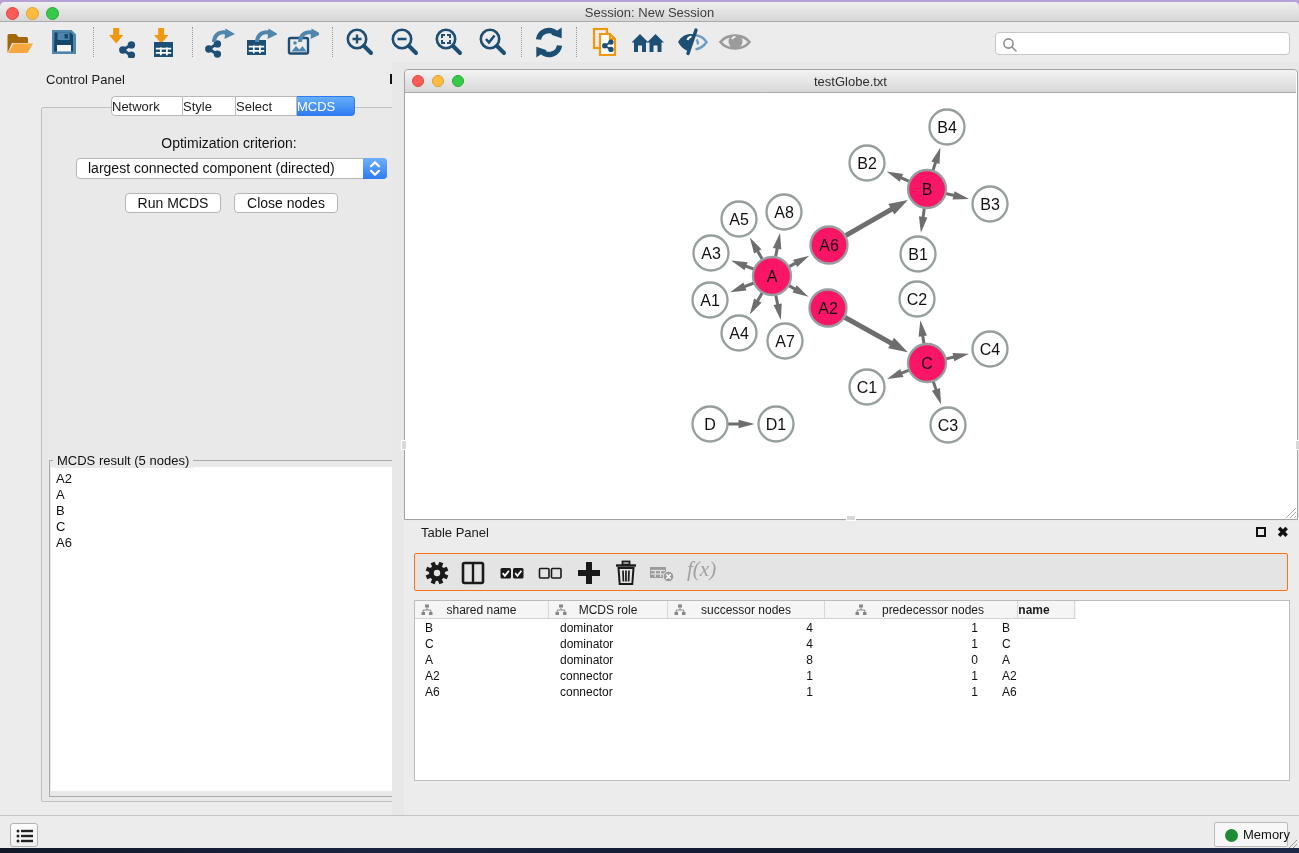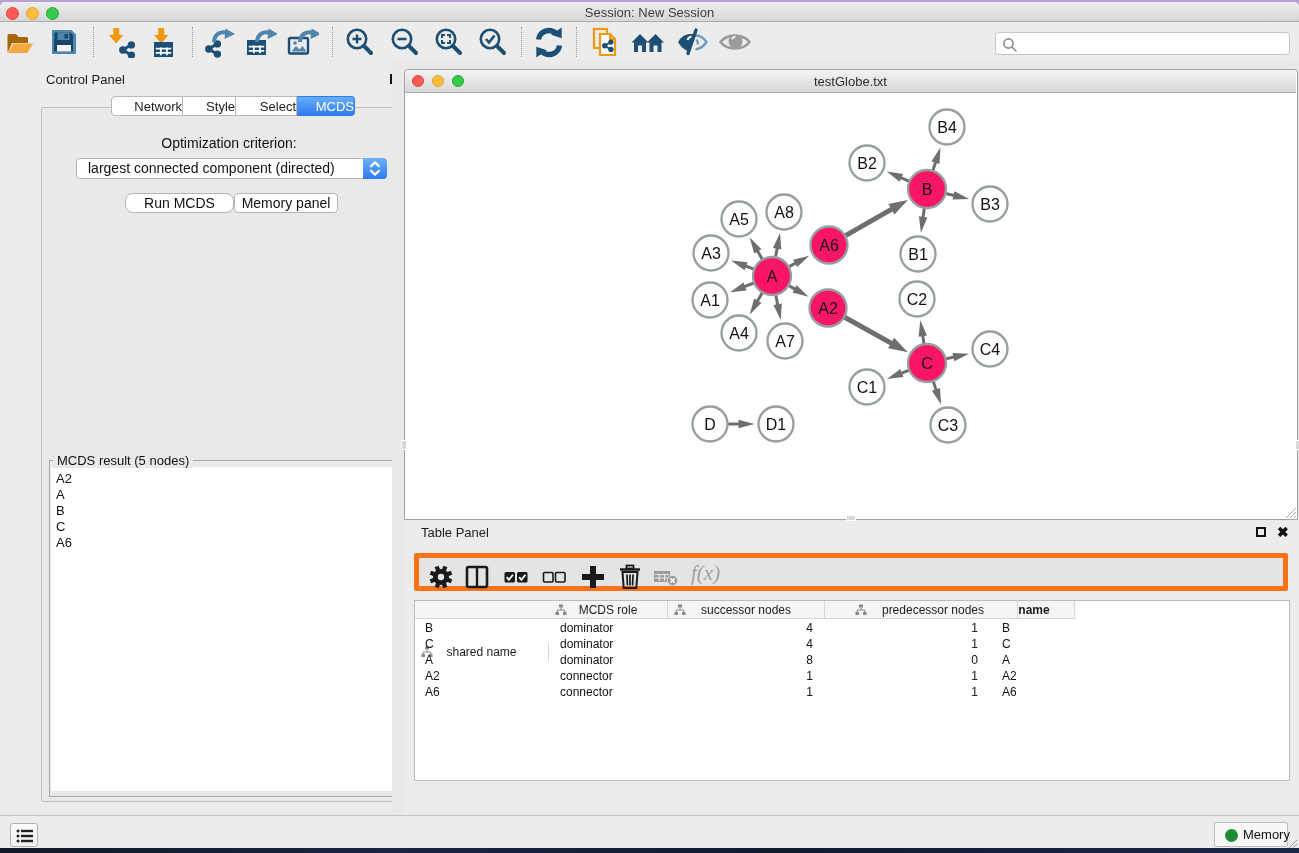--- a/index.html
+++ b/index.html
@@ -17,21 +17,21 @@
 #titletext { width:100%; top:3px; text-align:center; font-size:13px; color:#3e3e3e; }
 
 #toolbar { left:0; top:20px; width:1299px; height:40px; background:#ececec; }
 .tsep { position:absolute; top:5px; height:30px; width:0; border-left:1px dotted #9a9a9a; }
 .ticon { position:absolute; top:4px; width:32px; height:32px; }
 #searchbox { left:995px; top:10px; width:295px; height:23px; background:#fff; border:1px solid #c6c6c6; border-radius:4px; }
 
 #cpanel { left:0; top:60px; width:392px; height:755px; background:#ececec;margin-left:33px; }
 .ptitle { font-size:13px; color:#1c1c1c; }
 .tabrow { position:absolute; display:flex; }
-.tab { height:20px; line-height:19px; font-size:13px; text-align:right; background:#fff; border:1px solid #b9b9b9; border-left:none; color:#1c1c1c; }
+.tab { height:20px; line-height:19px; font-size:13px; text-align:left; background:#fff; border:1px solid #b9b9b9; border-left:none; color:#1c1c1c; }
 .tab.first { border-left:1px solid #b9b9b9; border-radius:4px 0 0 4px; }
 .tab.last { border-radius:0 4px 4px 0; }
 .tab.sel { background:linear-gradient(#67aef9,#2f7cf0); color:#fff; border-color:#2f7cf0; }
 #cpbox { left:8px; top:45px; width:376px; height:695px; background:#e9e9e9; border:1px solid #c0c0c0; border-radius:2px; }
 #optlabel { left:0; top:73px; width:392px; text-align:center; font-size:14px; color:#111; }
 #dropdown { left:43px; top:96px; width:311px; height:21px; background:#fff; border:1px solid #b5b5b5; border-radius:4px; font-size:14px; color:#111; line-height:19px; padding-left:11px; }
 #ddstep { right:-1px; top:-1px; width:24px; height:21px; border-radius:0 4px 4px 0; background:linear-gradient(#6db1f9,#2e7bf0); }
 .pbtn { position:absolute; top:131px; height:20px; background:#fff; border:1px solid #b5b5b5; border-radius:4px; font-size:14px; color:#111; text-align:center; line-height:18px; }
 #groupbox { left:16px; top:398px; width:369px; height:337px; border:1px solid #a9a9a9; }
 #grouplabel { left:20px; top:391px; background:#e9e9e9; padding:0 4px; font-size:13px; color:#111; }
@@ -40,21 +40,21 @@
 #scrolltrack { right:8px; top:0; width:10px; height:324px; background:#f0f0f0; border-left:1px solid #d8d8d8; border-right:1px solid #d8d8d8; }
 
 #deskpane { left:392px; top:60px; width:907px; height:755px; background:#e8e8e8; }
 
 #gframe { left:404px; top:67px; width:894px; height:451px; background:#fff; border:1px solid #a2a2a2; border-radius:4px 4px 0 0; }
 #gtitle { left:0; top:0; width:891px; height:23px; background:linear-gradient(#f3f3f3,#d8d8d8); border-bottom:1px solid #ababab; border-radius:4px 4px 0 0; }
 #gtitle .tl { width:12px; height:12px; top:5px; }
 #gtitletext { width:100%; top:4px; text-align:center; font-size:13px; color:#2e2e2e; }
 
 #tpanel { left:404px; top:519px; width:895px; height:294px; background:#ececec; }
-#ttoolbar { left:10px; top:32px; width:874px; height:38px; background:#e4e4e4; border:5px solid #f97316; border-radius:2px; }
+#ttoolbar { left:10px; top:32px; width:874px; height:38px; background:#e4e4e4; border:1px solid #f97316; border-radius:2px; }
 #ttable { left:10px; top:79px; width:876px; height:181px; background:#fff; border:1px solid #bcbcbc; }
 #thead { left:0; top:0; width:661px; height:18px; background:#f5f5f5; border-bottom:1px solid #d4d4d4; font-size:12px; color:#1c1c1c; }
 .hcell { position:absolute; top:0; height:18px; line-height:18px; text-align:center; border-right:1px solid #d8d8d8; }
 .trow { position:absolute; width:100%; height:16px; font-size:12px; color:#111; }
 .trow span { position:absolute; line-height:16px; }
 .btabs { position:absolute; display:flex; }
 
 #statusbar { left:0; top:813px; width:1299px; height:33px; background:#ececec; border-top:1px solid #c4c4c4; }
 #listbtn { left:10px; top:7px; width:28px; height:24px; background:linear-gradient(#fdfdfd,#f0f0f0); border:1px solid #b2b2b2; border-radius:3px; }
 #membtn { left:1214px; top:6px; width:74px; height:25px; background:#f7f7f7; border:1px solid #bcbcbc; border-radius:2px; font-size:13px; color:#111;padding-left:11px; }
@@ -223,22 +223,22 @@
       <div class="tab" style="width:61px;">Select</div>
       <div class="tab sel last" style="width:58px;">MCDS</div>
     </div>
     <div id="dropdown" class="abs">largest connected component (directed)
       <div id="ddstep" class="abs"><svg width="24" height="21" viewBox="0 0 24 21">
             <path d="M8 8.2 L12 4.4 L16 8.2" fill="none" stroke="#fff" stroke-width="2.2" stroke-linecap="round" stroke-linejoin="round"></path>
             <path d="M8 12.8 L12 16.6 L16 12.8" fill="none" stroke="#fff" stroke-width="2.2" stroke-linecap="round" stroke-linejoin="round"></path>
           </svg></div>
     </div>
     <div id="optlabel" class="abs">Optimization criterion:</div>
-    <div class="pbtn" style="left:92px; width:109px;border-radius:8px;">Run MCDS</div>
-    <div class="pbtn" style="left:201px; width:104px;">Memory panel</div>
+    <div class="pbtn" style="left:92px; width:96px;">Run MCDS</div>
+    <div class="pbtn" style="left:201px; width:104px;">Close nodes</div>
     <div id="groupbox" class="abs">
       <div id="listbox" class="abs">
         <div class="li">A2</div>
           <div class="li">A</div>
           <div class="li">B</div>
           <div class="li">C</div>
           <div class="li">A6</div>
         <div id="scrolltrack" class="abs"></div>
       </div>
     </div>
@@ -390,21 +390,21 @@
           <line x1="2" y1="14" x2="16" y2="14" stroke="#e4e4e4" stroke-width="1.2"></line>
           <line x1="6.3" y1="10" x2="6.3" y2="17" stroke="#e4e4e4" stroke-width="1.2"></line>
           <line x1="11.6" y1="10" x2="11.6" y2="17" stroke="#e4e4e4" stroke-width="1.2"></line>
           <circle cx="19.5" cy="16.5" r="5.2" fill="#9b9b9b" stroke="#e4e4e4" stroke-width="1"></circle>
           <path d="M17.3 14.3 l4.4 4.4 M21.7 14.3 l-4.4 4.4" stroke="#fff" stroke-width="1.6"></path>
         </svg>
 <div style="position:absolute;left:272px;top:3px;font-family:'Liberation Serif',serif;font-style:italic;font-size:21px;color:#a0a0a0;">f(x)</div>
 </div>
     <div id="ttable" class="abs">
       <div id="thead" class="abs">
-        <div class="hcell" style="left:0; width:134px;margin-top:42px;"><svg style="position:absolute;left:6px;top:3px;" width="12" height="12" viewBox="0 0 12 12">
+        <div class="hcell" style="left:0; width:134px;"><svg style="position:absolute;left:6px;top:3px;" width="12" height="12" viewBox="0 0 12 12">
               <rect x="4" y="0.5" width="4" height="3" fill="#888"></rect>
               <rect x="0.5" y="8" width="3.5" height="3" fill="#888"></rect>
               <rect x="8" y="8" width="3.5" height="3" fill="#888"></rect>
               <path d="M6 3.5 V6 M2.2 8 V6 H9.8 V8" fill="none" stroke="#888" stroke-width="1"></path>
             </svg>shared name</div>
         <div class="hcell" style="left:134px; width:119px;"><svg style="position:absolute;left:6px;top:3px;" width="12" height="12" viewBox="0 0 12 12">
               <rect x="4" y="0.5" width="4" height="3" fill="#888"></rect>
               <rect x="0.5" y="8" width="3.5" height="3" fill="#888"></rect>
               <rect x="8" y="8" width="3.5" height="3" fill="#888"></rect>
               <path d="M6 3.5 V6 M2.2 8 V6 H9.8 V8" fill="none" stroke="#888" stroke-width="1"></path>

